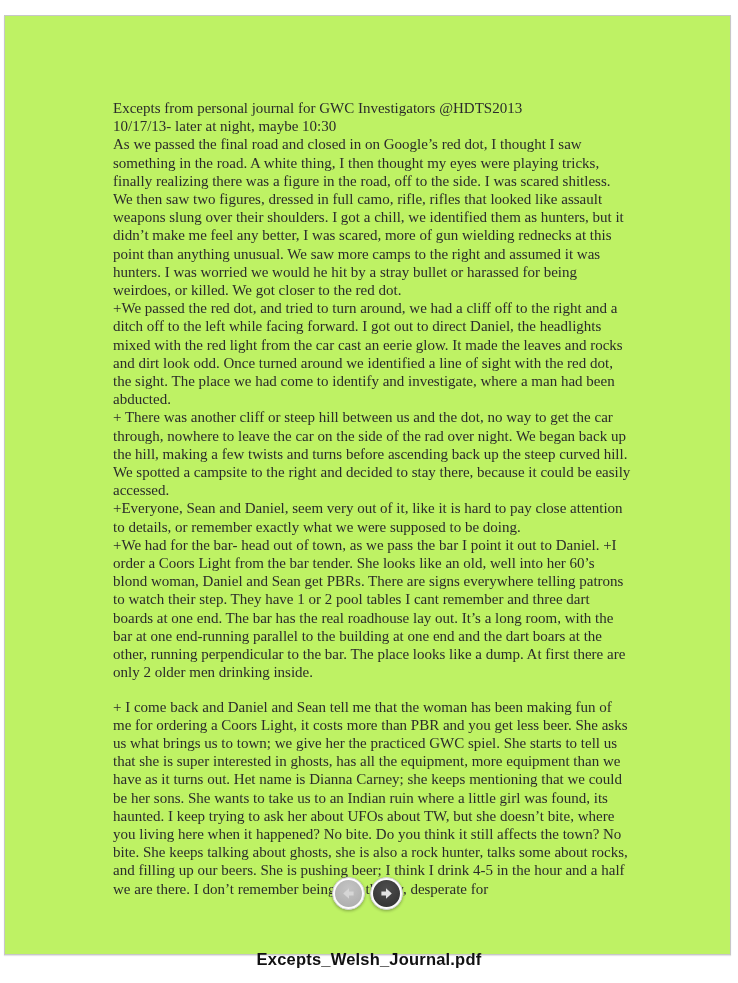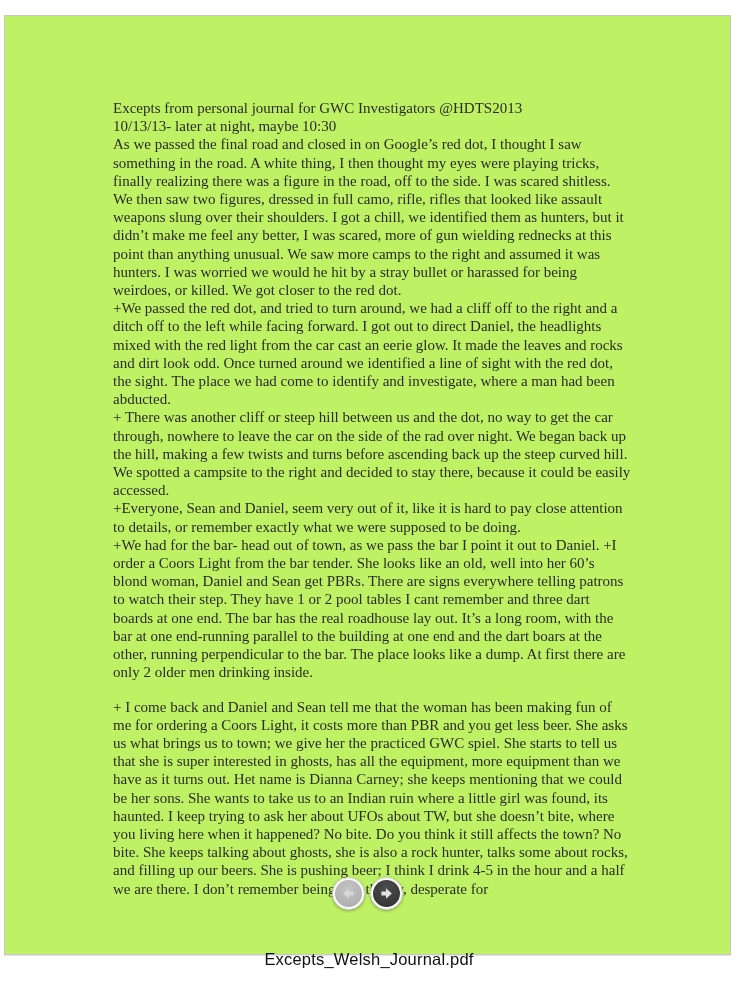--- a/index.html
+++ b/index.html
@@ -64,35 +64,35 @@
   }
   .nav-btn svg { display: block; }
 
   .file-label {
     position: absolute;
     left: 0; width: 100%;
     top: 950px;
     text-align: center;
     font-family: "Liberation Sans", sans-serif;
     font-size: 16.5px;
-    font-weight: 400;
+    font-weight: 700;
     letter-spacing: 0.2px;
     color: #111111;
   }
 </style>
 </head>
 <body>
 
 <div class="stage">
 
   <div class="page-frame">
 
     <div class="doc-text">
         <p class="para">Excepts from personal journal for GWC Investigators @HDTS2013</p>
-        <p class="para">10/13/13- later at night, maybe 10:30</p>
+        <p class="para">10/17/13- later at night, maybe 10:30</p>
         <p class="para">As we passed the final road and closed in on Google’s red dot, I thought I saw something in the road. A white thing, I then thought my eyes were playing tricks, finally realizing there was a figure in the road, off to the side. I was scared shitless. We then saw two figures, dressed in full camo, rifle, rifles that looked like assault weapons slung over their shoulders. I got a chill, we identified them as hunters, but it didn’t make me feel any better, I was scared, more of gun wielding rednecks at this point than anything unusual. We saw more camps to the right and assumed it was hunters. I was worried we would he hit by a stray bullet or harassed for being weirdoes, or killed. We got closer to the red dot.</p>
         <p class="para">+We passed the red dot, and tried to turn around, we had a cliff off to the right and a ditch off to the left while facing forward. I got out to direct Daniel, the headlights mixed with the red light from the car cast an eerie glow. It made the leaves and rocks and dirt look odd. Once turned around we identified a line of sight with the red dot, the sight. The place we had come to identify and investigate, where a man had been abducted.</p>
         <p class="para">+ There was another cliff or steep hill between us and the dot, no way to get the car through, nowhere to leave the car on the side of the rad over night. We began back up the hill, making a few twists and turns before ascending back up the steep curved hill. We spotted a campsite to the right and decided to stay there, because it could be easily accessed.</p>
         <p class="para">+Everyone, Sean and Daniel, seem very out of it, like it is hard to pay close attention to details, or remember exactly what we were supposed to be doing.</p>
         <p class="para">+We had for the bar- head out of town, as we pass the bar I point it out to Daniel. +I order a Coors Light from the bar tender. She looks like an old, well into her 60’s blond woman, Daniel and Sean get PBRs. There are signs everywhere telling patrons to watch their step. They have 1 or 2 pool tables I cant remember and three dart boards at one end. The bar has the real roadhouse lay out. It’s a long room, with the bar at one end-running parallel to the building at one end and the dart boars at the other, running perpendicular to the bar. The place looks like a dump. At first there are only 2 older men drinking inside.</p>
         <p class="para spaced">+ I come back and Daniel and Sean tell me that the woman has been making fun of me for ordering a Coors Light, it costs more than PBR and you get less beer. She asks us what brings us to town; we give her the practiced GWC spiel. She starts to tell us that she is super interested in ghosts, has all the equipment, more equipment than we have as it turns out. Het name is Dianna Carney; she keeps mentioning that we could be her sons. She wants to take us to an Indian ruin where a little girl was found, its haunted. I keep trying to ask her about UFOs about TW, but she doesn’t bite, where you living here when it happened? No bite. Do you think it still affects the town? No bite. She keeps talking about ghosts, she is also a rock hunter, talks some about rocks, and filling up our beers. She is pushing beer; I think I drink 4-5 in the hour and a half we are there. I don’t remember being real thirsty, desperate for</p>
       </div>
 
     <div class="nav">
       <button class="nav-btn back">

